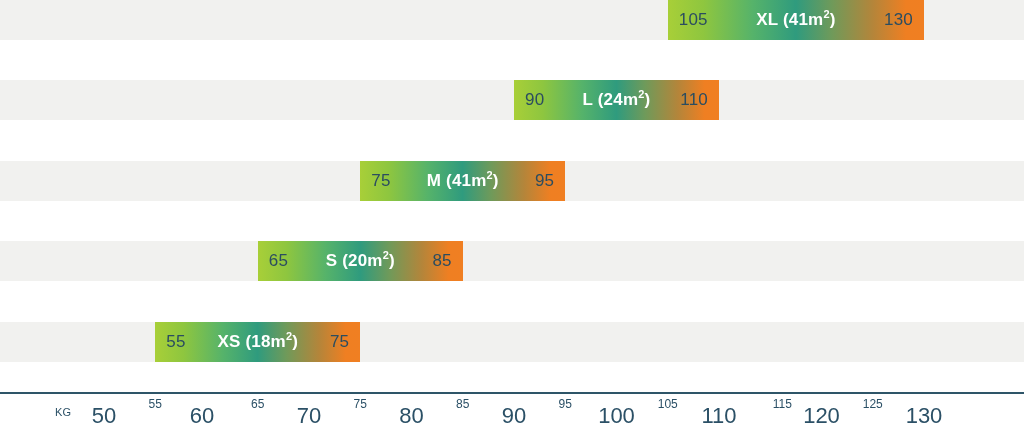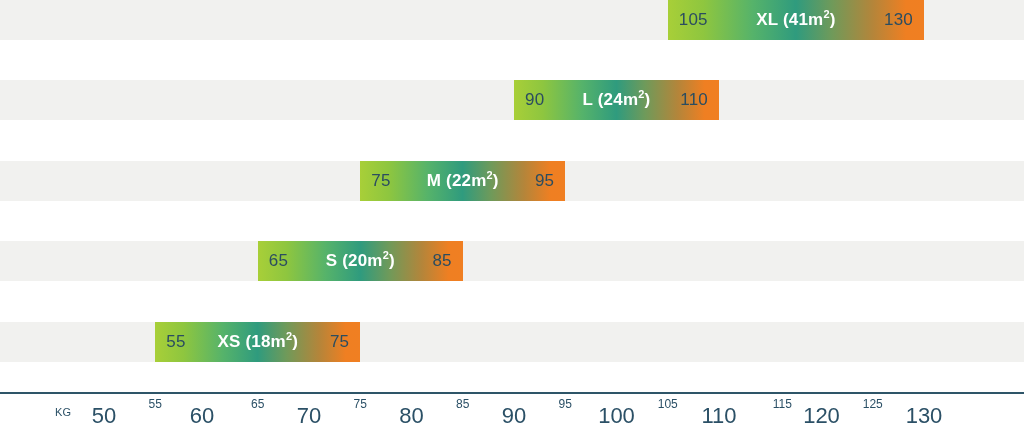--- a/index.html
+++ b/index.html
@@ -135,21 +135,21 @@
   </div>
 
   <div class="bar" style="top: 80px; left: 514px; width: 205px; height: 40px;">
     <span class="bar-label-left">90</span>
     <span class="bar-title"><span>L (24m</span><sup>2</sup><span>)</span></span>
     <span class="bar-label-right">110</span>
   </div>
 
   <div class="bar" style="top: 161px; left: 360.25px; width: 205px; height: 40px;">
     <span class="bar-label-left">75</span>
-    <span class="bar-title"><span>M (22m</span><sup>2</sup><span>)</span></span>
+    <span class="bar-title"><span>M (41m</span><sup>2</sup><span>)</span></span>
     <span class="bar-label-right">95</span>
   </div>
 
   <div class="bar" style="top: 241px; left: 257.75px; width: 205px; height: 40px;">
     <span class="bar-label-left">65</span>
     <span class="bar-title"><span>S (20m</span><sup>2</sup><span>)</span></span>
     <span class="bar-label-right">85</span>
   </div>
 
   <div class="bar" style="top: 322px; left: 155.25px; width: 205px; height: 40px;">

